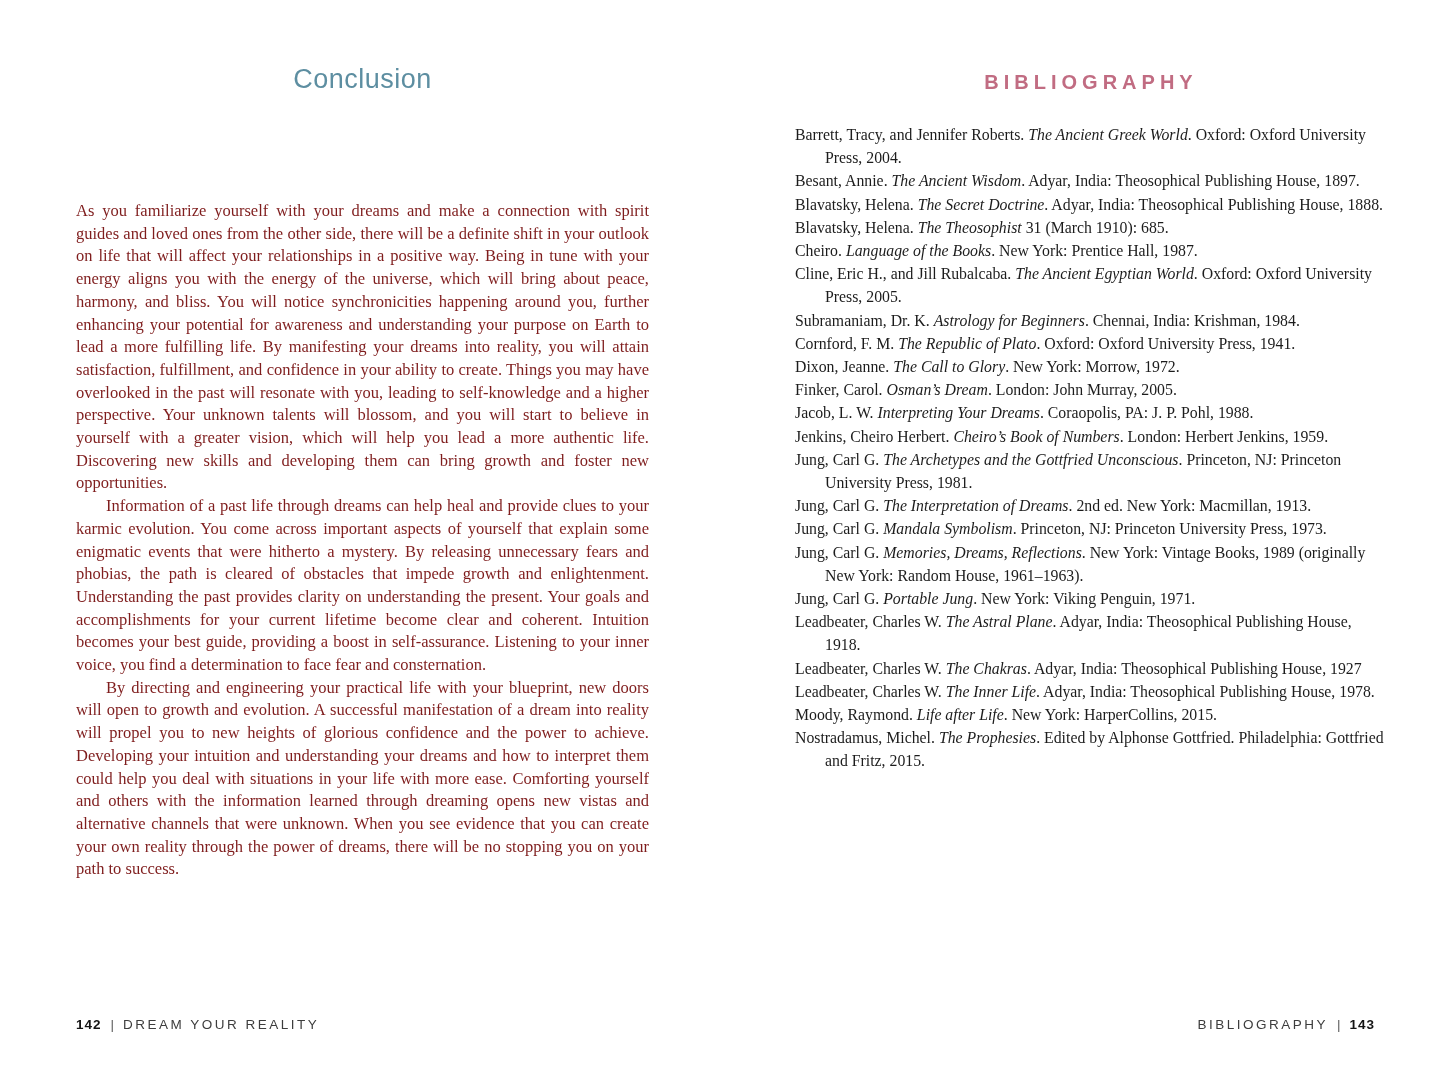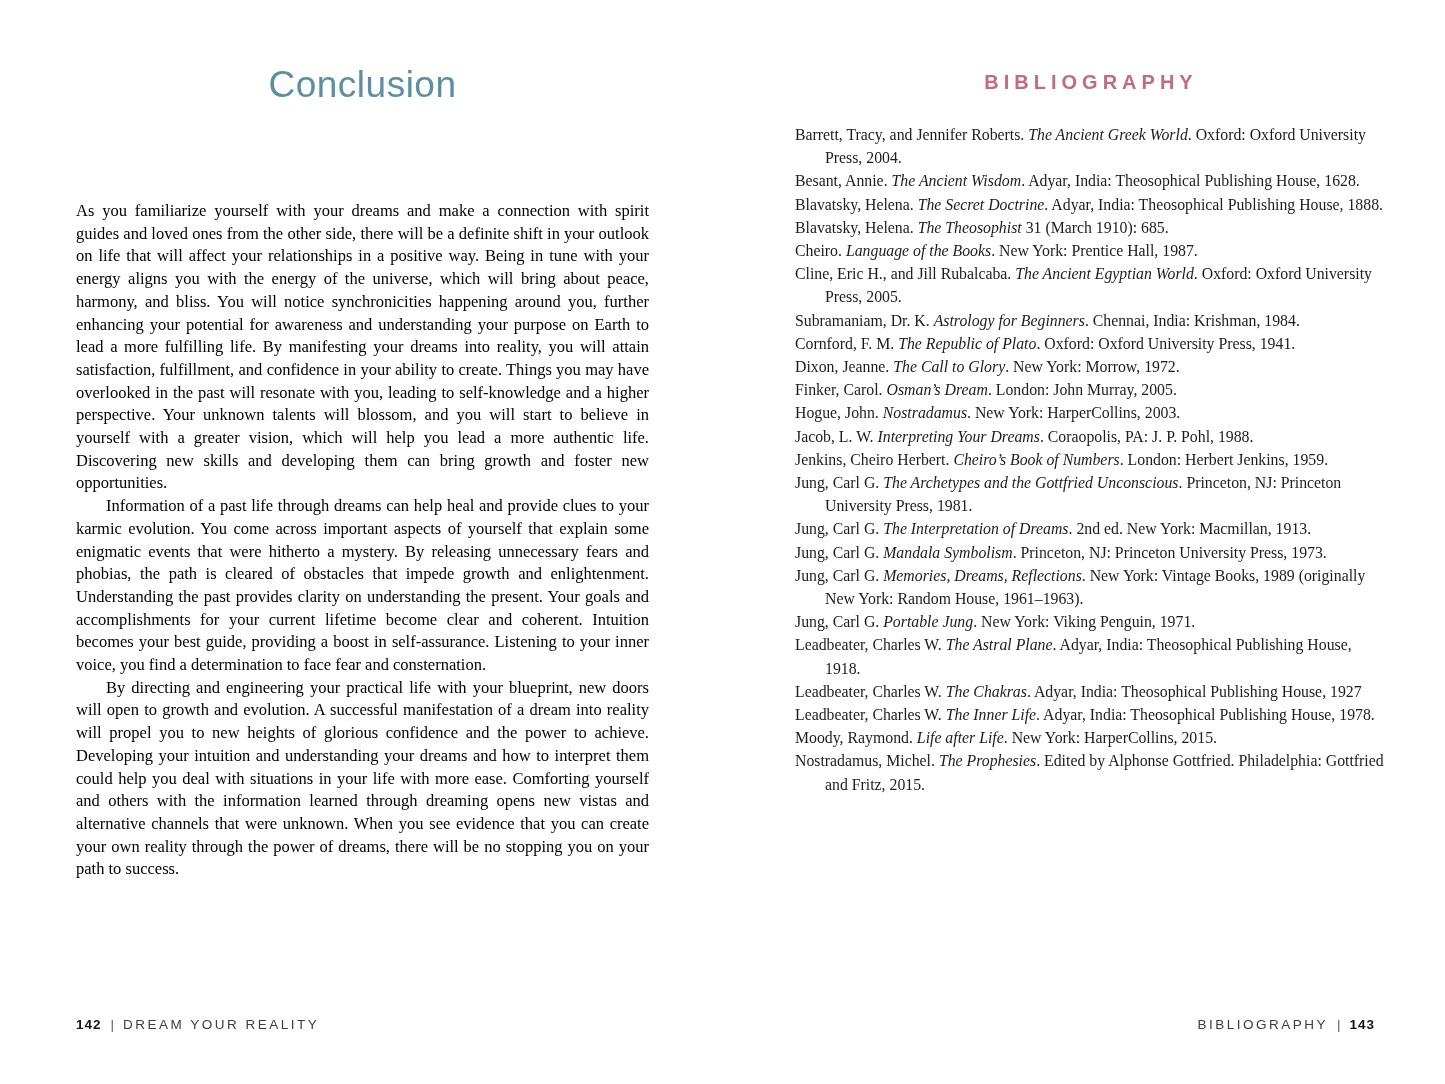--- a/index.html
+++ b/index.html
@@ -25,37 +25,37 @@
 
   .chapter-title {
     position: absolute;
     top: 64px;
     left: 0;
     right: 0;
     margin: 0;
     text-align: center;
     font-family: "Liberation Sans", sans-serif;
     font-weight: 400;
-    font-size: 37px;
+    font-size: 27px;
     letter-spacing: 0.5px;
     color: var(--title-teal, #5d8ea1);
   }
 
   .body-text {
     position: absolute;
     top: 200px;
     left: 0;
     width: 573px;
   }
   .para {
     margin: 0;
     text-align: justify;
     font-size: 16.5px;
     line-height: 22.7px;
-    color: #000000;
+    color: #7f1d1d;
   }
   .para.indent { text-indent: 30px; }
 
   .bib-heading {
     position: absolute;
     top: 71px;
     left: 0;
     right: 0;
     margin: 0;
     text-align: center;
@@ -115,30 +115,29 @@
       <p class="para">As you familiarize yourself with your dreams and make a connection with spirit guides and loved ones from the other side, there will be a definite shift in your outlook on life that will affect your relationships in a positive way. Being in tune with your energy aligns you with the energy of the universe, which will bring about peace, harmony, and bliss. You will notice synchronicities happening around you, further enhancing your potential for awareness and understanding your purpose on Earth to lead a more fulfilling life. By manifesting your dreams into reality, you will attain satisfaction, fulfillment, and confidence in your ability to create. Things you may have overlooked in the past will resonate with you, leading to self-knowledge and a higher perspective. Your unknown talents will blossom, and you will start to believe in yourself with a greater vision, which will help you lead a more authentic life. Discovering new skills and developing them can bring growth and foster new opportunities.</p>
       <p class="para indent">Information of a past life through dreams can help heal and provide clues to your karmic evolution. You come across important aspects of yourself that explain some enigmatic events that were hitherto a mystery. By releasing unnecessary fears and phobias, the path is cleared of obstacles that impede growth and enlightenment. Understanding the past provides clarity on understanding the present. Your goals and accomplishments for your current lifetime become clear and coherent. Intuition becomes your best guide, providing a boost in self-assurance. Listening to your inner voice, you find a determination to face fear and consternation.</p>
       <p class="para indent">By directing and engineering your practical life with your blueprint, new doors will open to growth and evolution. A successful manifestation of a dream into reality will propel you to new heights of glorious confidence and the power to achieve. Developing your intuition and understanding your dreams and how to interpret them could help you deal with situations in your life with more ease. Comforting yourself and others with the information learned through dreaming opens new vistas and alternative channels that were unknown. When you see evidence that you can create your own reality through the power of dreams, there will be no stopping you on your path to success.</p>
     </div>
 </div>
 
 <div class="page page-right">
   <h2 class="bib-heading">BIBLIOGRAPHY</h2>
   <div class="bib-list" id="bib-list">
       <p class="bib-entry"><span>Barrett, Tracy, and Jennifer Roberts. </span><em>The Ancient Greek World</em><span>. Oxford: Oxford University Press, 2004.</span></p>
-      <p class="bib-entry"><span>Besant, Annie. </span><em>The Ancient Wisdom</em><span>. Adyar, India: Theosophical Publishing House, 1628.</span></p>
+      <p class="bib-entry"><span>Besant, Annie. </span><em>The Ancient Wisdom</em><span>. Adyar, India: Theosophical Publishing House, 1897.</span></p>
       <p class="bib-entry"><span>Blavatsky, Helena. </span><em>The Secret Doctrine</em><span>. Adyar, India: Theosophical Publishing House, 1888.</span></p>
       <p class="bib-entry"><span>Blavatsky, Helena. </span><em>The Theosophist</em><span> 31 (March 1910):  685.</span></p>
       <p class="bib-entry"><span>Cheiro. </span><em>Language of the Books</em><span>. New York: Prentice Hall, 1987.</span></p>
       <p class="bib-entry"><span>Cline, Eric H., and Jill Rubalcaba. </span><em>The Ancient Egyptian World</em><span>. Oxford: Oxford University Press, 2005.</span></p>
       <p class="bib-entry"><span>Subramaniam, Dr. K. </span><em>Astrology for Beginners</em><span>. Chennai, India: Krishman, 1984.</span></p>
       <p class="bib-entry"><span>Cornford, F. M. </span><em>The Republic of Plato</em><span>. Oxford: Oxford University Press, 1941.</span></p>
       <p class="bib-entry"><span>Dixon, Jeanne. </span><em>The Call to Glory</em><span>. New York: Morrow, 1972.</span></p>
       <p class="bib-entry"><span>Finker, Carol. </span><em>Osman’s Dream</em><span>. London: John Murray, 2005.</span></p>
-      <p class="bib-entry"><span>Hogue, John. </span><em>Nostradamus</em><span>. New York: HarperCollins, 2003.</span></p>
       <p class="bib-entry"><span>Jacob, L. W. </span><em>Interpreting Your Dreams</em><span>. Coraopolis, PA: J. P. Pohl, 1988.</span></p>
       <p class="bib-entry"><span>Jenkins, Cheiro Herbert. </span><em>Cheiro’s Book of Numbers</em><span>. London: Herbert Jenkins, 1959.</span></p>
       <p class="bib-entry"><span>Jung, Carl G. </span><em>The Archetypes and the Gottfried Unconscious</em><span>. Princeton, NJ: Princeton University Press, 1981.</span></p>
       <p class="bib-entry"><span>Jung, Carl G. </span><em>The Interpretation of Dreams</em><span>. 2nd ed. New York: Macmillan, 1913.</span></p>
       <p class="bib-entry"><span>Jung, Carl G. </span><em>Mandala Symbolism</em><span>. Princeton, NJ: Princeton University Press, 1973.</span></p>
       <p class="bib-entry"><span>Jung, Carl G. </span><em>Memories, Dreams, Reflections</em><span>. New York: Vintage Books, 1989 (originally New York: Random House, 1961–1963).</span></p>
       <p class="bib-entry"><span>Jung, Carl G. </span><em>Portable Jung</em><span>. New York: Viking Penguin, 1971.</span></p>
       <p class="bib-entry"><span>Leadbeater, Charles W. </span><em>The Astral Plane</em><span>. Adyar, India: Theosophical Publishing House, 1918.</span></p>
       <p class="bib-entry"><span>Leadbeater, Charles W. </span><em>The Chakras</em><span>. Adyar, India: Theosophical Publishing House, 1927</span></p>
       <p class="bib-entry"><span>Leadbeater, Charles W. </span><em>The Inner Life</em><span>. Adyar, India: Theosophical Publishing House, 1978.</span></p>

